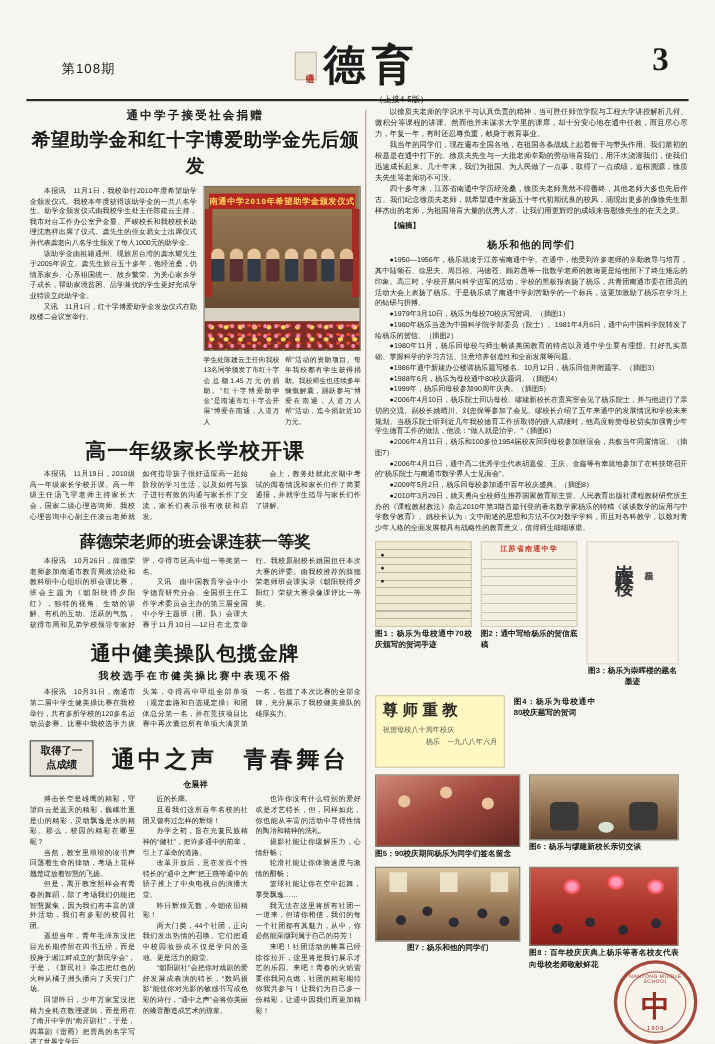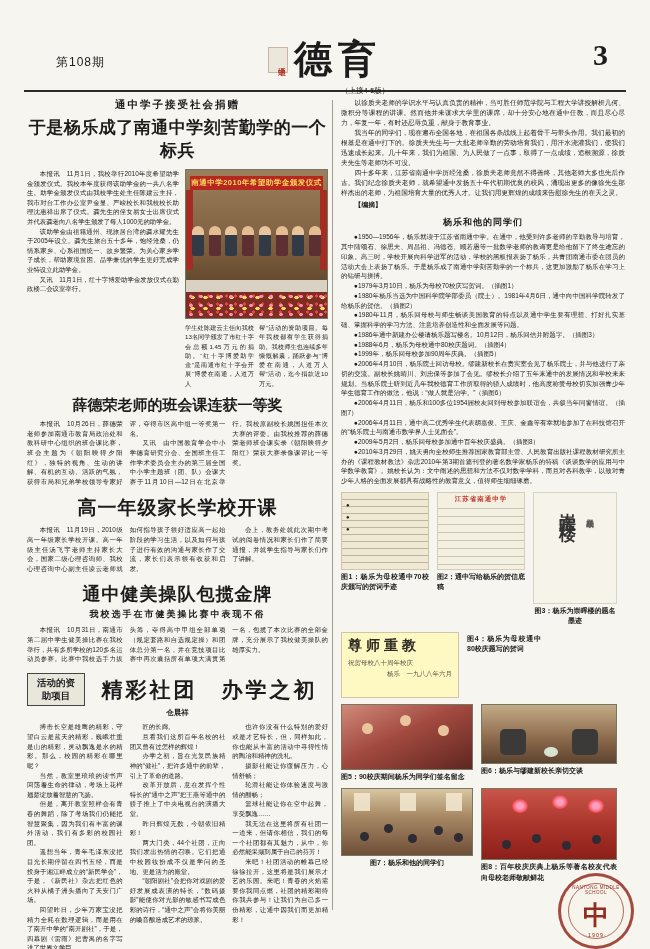--- a/index.html
+++ b/index.html
@@ -25,21 +25,21 @@
   
   .kicker{text-align:center;font-size:10.5px;font-weight:bold;letter-spacing:2px;margin-top:0;}
   .h1{text-align:center;font-family:"Liberation Serif","DejaVu Serif",serif;font-size:17px;font-weight:900;
       letter-spacing:0.5px;margin:4px 0 7px 0;}
   .art1-row{display:flex;gap:6px;}
   .art1-left{width:152px;font-size:6.4px;}
   .art1-right{width:143px;}
   .photo{position:relative;width:143px;height:150px;background:linear-gradient(#9c7f5d 0%,#7b5c3c 55%,#4c3categ 100%);
          background:linear-gradient(#9c7f5d 0%,#7b5c3c 55%,#46321f 100%);border:1px solid #776;overflow:hidden;}
   .photo-banner{position:absolute;left:4px;right:4px;top:6px;background:#b5271f;color:#ffd75e;
-                font-size:7.5px;font-weight:bold;text-align:center;padding:2px 0;letter-spacing:0.5px;}
+                font-size:7.5px;font-weight:bold;text-align:center;padding:2px 0;letter-spacing:0.5px;font-family:Liberation Mono, monospace;}
   .side-banner{position:absolute;top:0;width:7px;height:80px;background:#a32d22;}
   .heads{position:absolute;left:6px;right:6px;top:56px;display:flex;justify-content:space-between;}
   .person{width:12px;height:30px;border-radius:6px 6px 2px 2px;
           background:linear-gradient(#e8c49c 0 9px,#323a46 9px 100%);}
   .person:nth-child(2n){background:linear-gradient(#e3bd94 0 9px,#5c2f33 9px 100%);}
   .table-strip{position:absolute;left:0;right:0;bottom:22px;height:16px;background:#d9d2c2;}
   .flowers{position:absolute;left:0;right:0;bottom:0;height:26px;
            background-color:#7e2d24;
            background-image:radial-gradient(#ff8fae 24%,transparent 28%),radial-gradient(#ffd761 22%,transparent 26%),radial-gradient(#e8453a 26%,transparent 30%);
            background-size:10px 9px,13px 11px,9px 8px;}
@@ -123,21 +123,21 @@
     <span class="mast-seal">通中</span><span class="mast-title">德育</span>
   </div>
   <div class="pageno">3</div>
   <div class="header-rule"></div>
   <div class="vdivider"></div>
 
   <div class="leftcol">
 
     <div>
       <div class="kicker">通中学子接受社会捐赠</div>
-      <div class="h1">于是杨乐成了南通中学刻苦勤学的一个标兵</div>
+      <div class="h1">希望助学金和红十字博爱助学金先后颁发</div>
       <div class="art1-row">
         <div class="art1-left">
             <p class="para">本报讯　11月1日，我校举行2010年度希望助学金颁发仪式。我校本年度获得该助学金的一共八名学生。助学金颁发仪式由我校学生处主任陈建云主持，我市对台工作办公室尹金显、严峻校长和我校校长助理沈惠祥出席了仪式。龚先生的侄女易女士出席仪式并代表龚老向八名学生颁发了每人1000元的助学金。</p>
             <p class="para">该助学金由祖籍通州、现旅居台湾的龚水耀先生于2005年设立。龚先生旅台五十多年，饱经沧桑，仍情系家乡、心系祖国统一、故乡繁荣。为关心家乡学子成长，帮助家境贫困、品学兼优的学生更好完成学业特设立此助学金。</p>
             <p class="para">又讯　11月1日，红十字博爱助学金发放仪式在勤政楼二会议室举行。</p>
           </div>
         <div class="art1-right">
           <div class="photo">
             <div class="photo-banner">南通中学2010年希望助学金颁发仪式</div>
             <div class="side-banner" style="left:0;top:20px"></div>
@@ -157,47 +157,47 @@
           </div>
           <div class="art1-below">
             <div>学生处陈建云主任向我校13名同学颁发了市红十字会总额1.45万元的捐助。“红十字博爱助学金”是南通市红十字会开展“博爱在南通，人道万人</div>
             <div>帮”活动的资助项目。每年我校都有学生获得捐助。我校师生也连续多年慷慨解囊，踊跃参与“博爱在南通，人道万人帮”活动，迄今捐款近10万元。</div>
           </div>
         </div>
       </div>
     </div>
 
     <div>
+      <div class="h3">高一年级家长学校开课</div>
+      <div class="art-cols">
+          <p class="para">本报讯　11月19日，2010级高一年级家长学校开课。高一年级主任汤飞宇老师主持家长大会，国家二级心理咨询师、我校心理咨询中心副主任凌云老师就如何指导孩子很好适应高一起始阶段的学习生活，以及如何与孩子进行有效的沟通与家长作了交流，家长们表示很有收获和启发。</p>
+          <p class="para">会上，教务处就此次期中考试的阅卷情况和家长们作了简要通报，并就学生指导与家长们作了讲解。</p>
+        </div>
+    </div>
+
+    <div>
       <div class="h2">薛德荣老师的班会课连获一等奖</div>
       <div class="art-cols">
           <p class="para">本报讯　10月26日，薛德荣老师参加南通市教育局政治处和教科研中心组织的班会课比赛，班会主题为《朝阳映得夕阳红》，独特的视角、生动的讲解、有机的互动、活跃的气氛，获得市局和兄弟学校领导专家好评，夺得市区高中组一等奖第一名。</p>
           <p class="para">又讯　由中国教育学会中小学德育研究分会、全国班主任工作学术委员会主办的第三届全国中小学主题班（团、队）会课大赛于11月10日—12日在北京举行。我校原副校长姚国担任本次大赛的评委。由我校推荐的薛德荣老师班会课实录《朝阳映得夕阳红》荣获大赛录像课评比一等奖。</p>
         </div>
     </div>
 
     <div>
-      <div class="h3">高一年级家长学校开课</div>
-      <div class="art-cols">
-          <p class="para">本报讯　11月19日，2010级高一年级家长学校开课。高一年级主任汤飞宇老师主持家长大会，国家二级心理咨询师、我校心理咨询中心副主任凌云老师就如何指导孩子很好适应高一起始阶段的学习生活，以及如何与孩子进行有效的沟通与家长作了交流，家长们表示很有收获和启发。</p>
-          <p class="para">会上，教务处就此次期中考试的阅卷情况和家长们作了简要通报，并就学生指导与家长们作了讲解。</p>
-        </div>
-    </div>
-
-    <div>
       <div class="h4">通中健美操队包揽金牌</div>
       <div class="sub4">我校选手在市健美操比赛中表现不俗</div>
       <div class="art-cols">
           <p class="para">本报讯　10月31日，南通市第二届中学生健美操比赛在我校举行，共有多所学校的120多名运动员参赛。比赛中我校选手力拔头筹，夺得高中甲组全部单项（规定套路和自选规定操）和团体总分第一名，并在竞技项目比赛中再次囊括所有单项大满贯第一名，包揽了本次比赛的全部金牌，充分展示了我校健美操队的雄厚实力。</p>
         </div>
     </div>
 
     <div>
       <div class="speech-header">
-        <div class="speech-label">活动的资助项目</div>
-        <div class="speech-title">精彩社团　办学之初</div>
+        <div class="speech-label">取得了一点成绩</div>
+        <div class="speech-title">通中之声　青春舞台</div>
       </div>
       <div class="speech-byline">仓晨祥</div>
       <div class="speech-cols">
         <div>
             <p class="para">搏击长空是雄鹰的精彩，守望白云是蓝天的精彩，巍峨壮重是山的精彩，灵动飘逸是水的精彩。那么，校园的精彩在哪里呢？</p>
             <p class="para">当然，教室里琅琅的读书声回荡着生命的律动，考场上花样翘楚绽放着智慧的飞扬。</p>
             <p class="para">但是，离开教室照样会有青春的舞蹈，除了考场我们仍能把智慧聚集，因为我们有丰富的课外活动，我们有多彩的校园社团。</p>
             <p class="para">遥想当年，青年毛泽东没把目光长期停留在四书五经，而是投身于湘江畔成立的“新民学会”，于是，《新民社》杂志把红色的火种从橘子洲头播向了天安门广场。</p>
             <p class="para">回望昨日，少年万家宝没把精力全耗在数理逻辑，而是用在了南开中学的“南开剧社”，于是，四幕剧《雷雨》把曹禺的名字写进了世界文学巨</p>
           </div>

